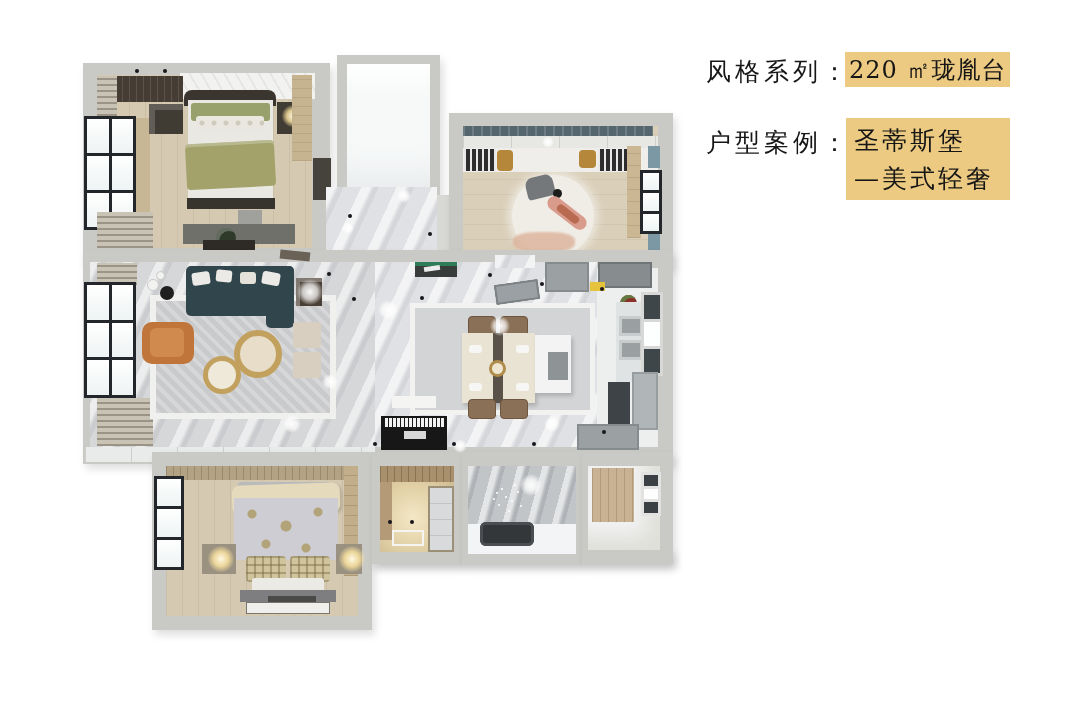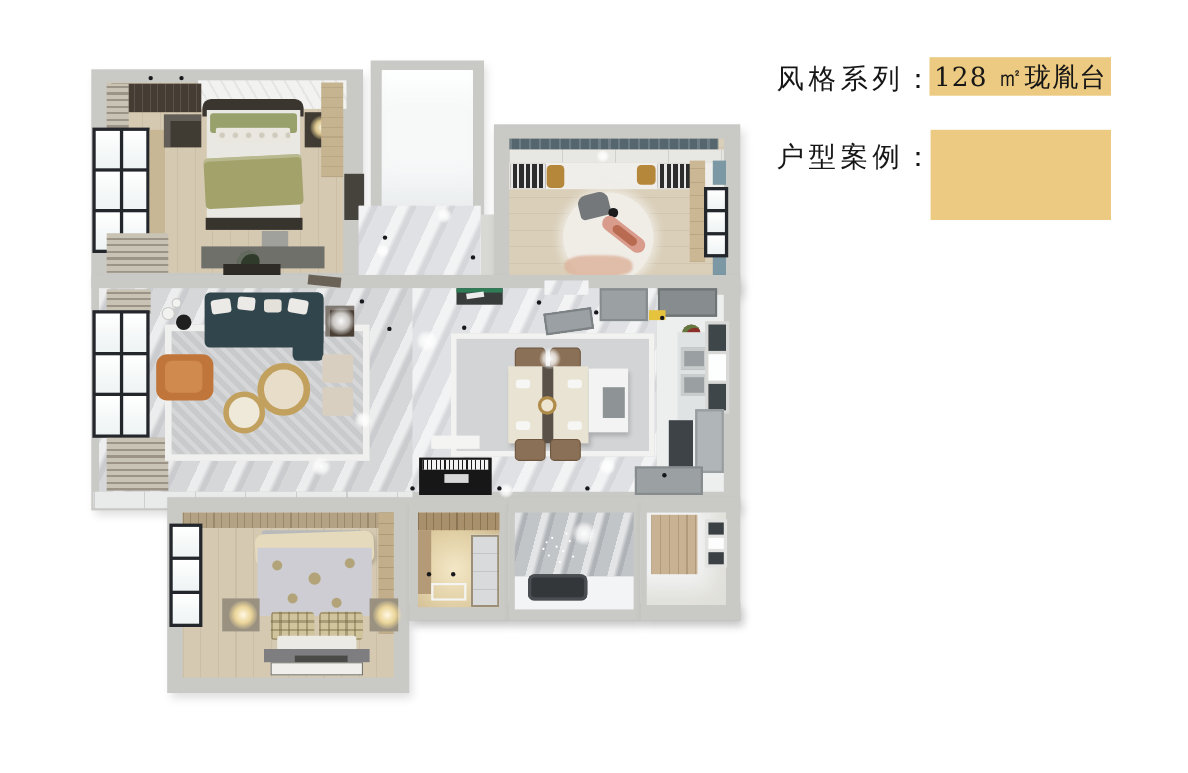--- a/index.html
+++ b/index.html
@@ -267,19 +267,21 @@
     <div class="abs dot" style="left:452px;top:442px;"></div>
     <div class="abs dot" style="left:532px;top:442px;"></div>
     <div class="abs dot" style="left:602px;top:430px;"></div>
     <div class="abs dot" style="left:348px;top:214px;"></div>
     <div class="abs dot" style="left:428px;top:232px;"></div>
 
   </div>
 
   <div>
     <div class="cap" style="left:706px;top:55px;">风格系列：</div>
-    <div class="hl hl1">128 ㎡珑胤台</div>
+    <div class="hl hl1">220 ㎡珑胤台</div>
     <div class="cap" style="left:706px;top:126px;">户型案例：</div>
     <div class="hl hl2">
+      <div>圣蒂斯堡</div>
+      <div>—美式轻奢</div>
     </div>
   </div>
 
 </div>
 
 </body></html>

